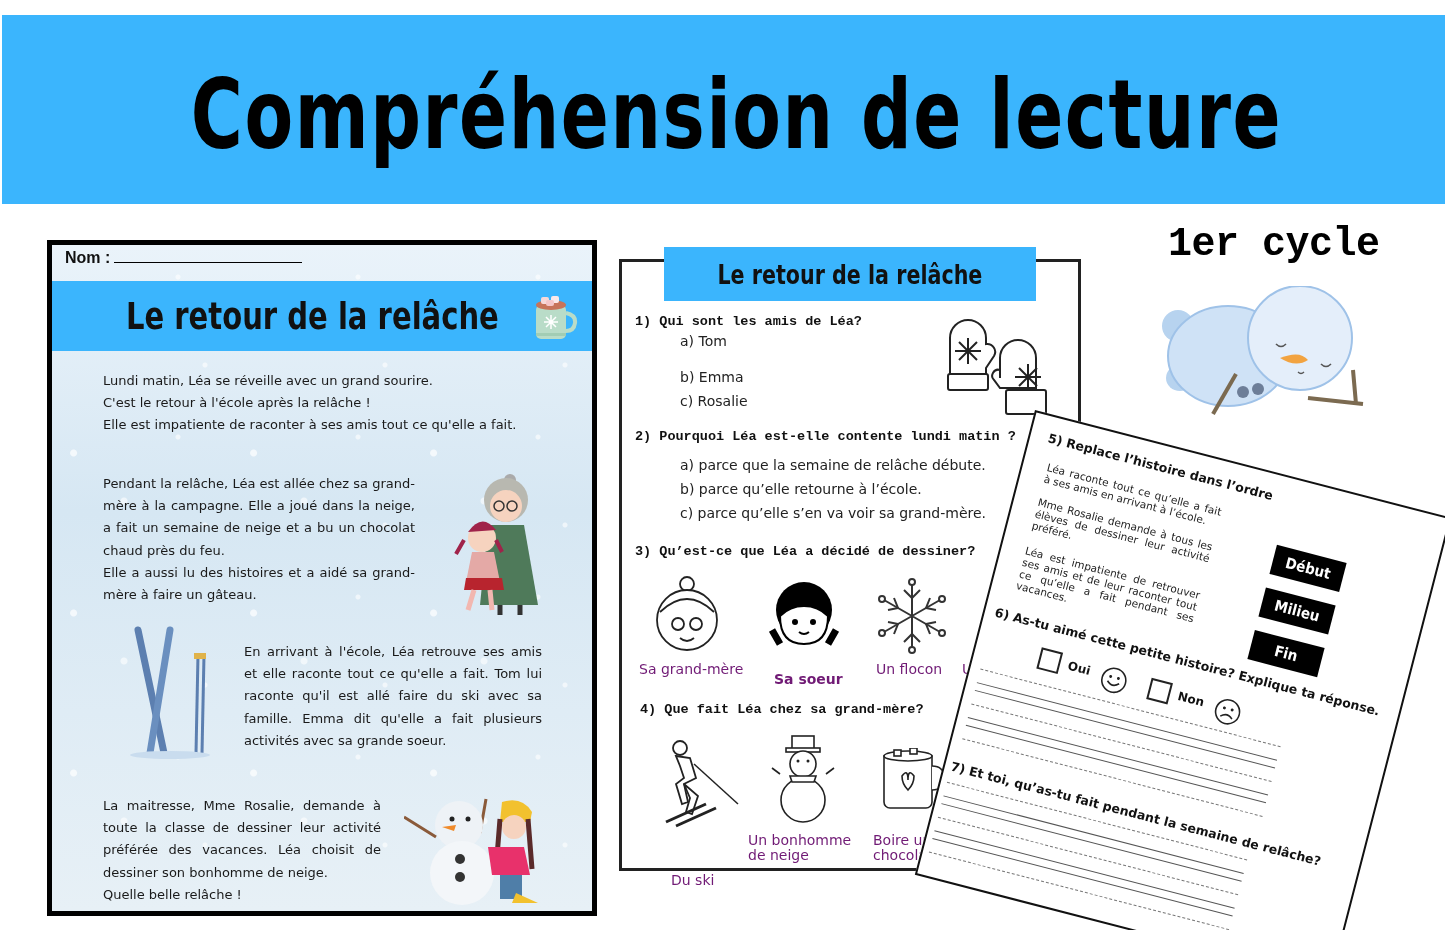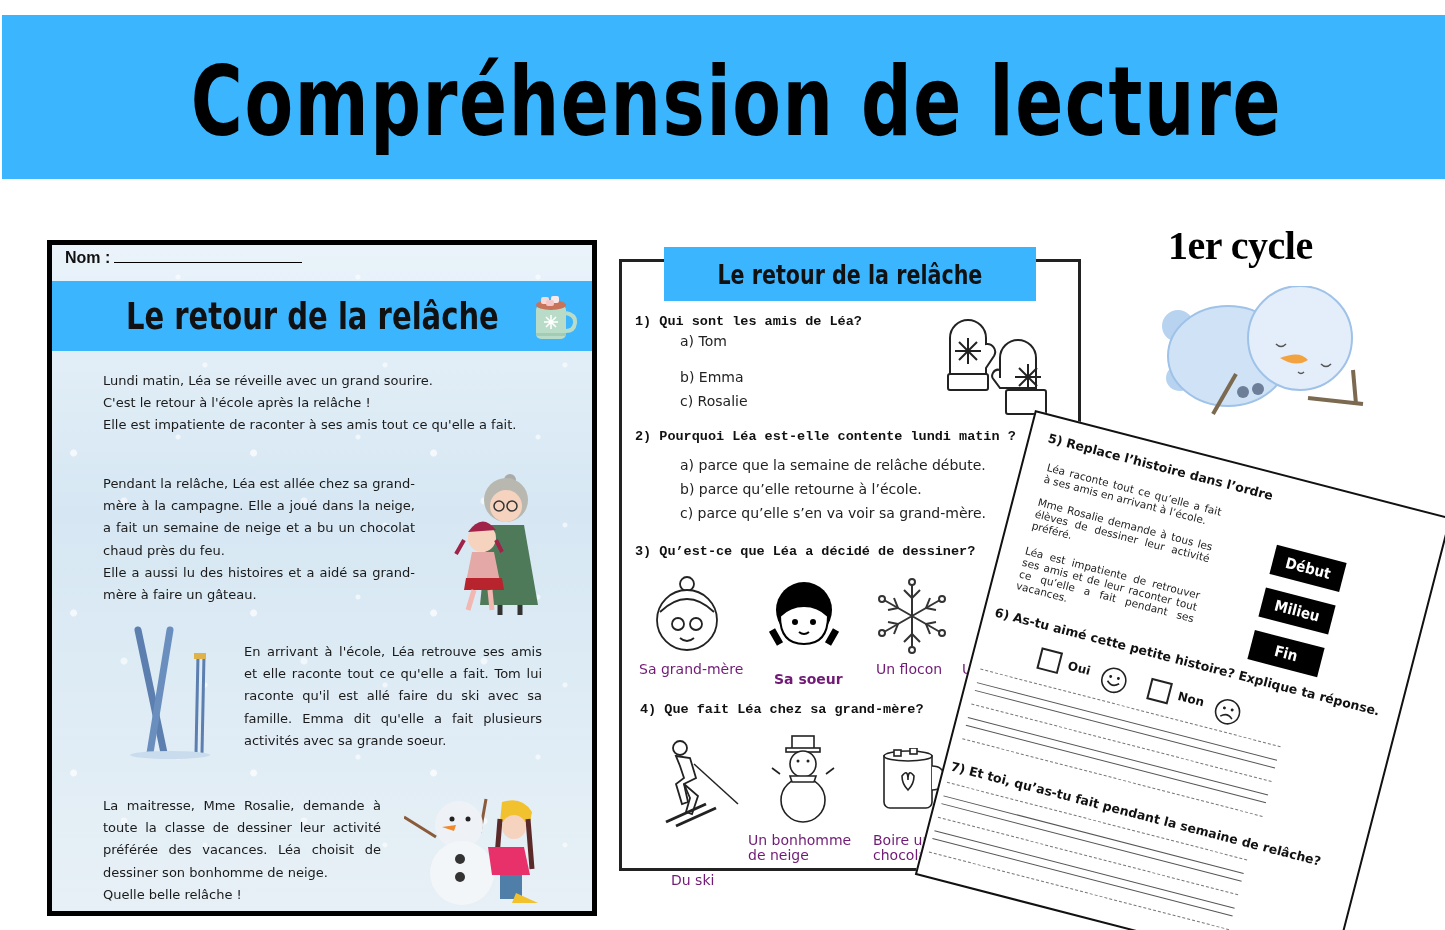--- a/index.html
+++ b/index.html
@@ -1,19 +1,19 @@
 <!DOCTYPE html>
 <html><head>
 <meta charset="utf-8">
 <style>
   * { box-sizing: border-box; margin: 0; padding: 0; }
   html, body { width: 1445px; height: 930px; overflow: hidden; background: #ffffff; }
   body { position: relative; font-family: "Liberation Sans", sans-serif; color: #111; }
 
-  .banner { position: absolute; left: 2px; top: 15px; width: 1443px; height: 164px; background: #3bb5fd; display: flex; align-items: center; justify-content: center; padding-left: 26px; }
+  .banner { position: absolute; left: 2px; top: 15px; width: 1443px; height: 189px; background: #3bb5fd; display: flex; align-items: center; justify-content: center; padding-left: 26px; }
   .banner-title { font-family: "DejaVu Sans Condensed", "DejaVu Sans", sans-serif; font-weight: bold; font-size: 96px; letter-spacing: 2px; color: #000; transform: scaleX(0.82); white-space: nowrap; margin-top: 10px; }
 
   
   .story { position: absolute; left: 47px; top: 240px; width: 550px; height: 676px; border: 5px solid #000; background: linear-gradient(180deg, #eaf3fa 0%, #d6e7f3 40%, #dfecf5 70%, #e7f0f6 100%); overflow: hidden; padding-left: 32px; }
   .story::before { content: ""; position: absolute; inset: 0; background-image: radial-gradient(circle at 12% 30%, rgba(255,255,255,0.7) 0 3px, transparent 4px), radial-gradient(circle at 70% 20%, rgba(255,255,255,0.6) 0 2px, transparent 3px), radial-gradient(circle at 40% 60%, rgba(255,255,255,0.6) 0 3px, transparent 4px), radial-gradient(circle at 85% 75%, rgba(255,255,255,0.6) 0 2px, transparent 3px); background-size: 180px 160px; pointer-events: none; }
   .nom-line { position: absolute; left: 13px; top: 4px; font-weight: bold; font-size: 16px; }
   .nom-blank { display: inline-block; width: 188px; border-bottom: 1.5px solid #000; margin-left: 4px; height: 14px; vertical-align: baseline; }
   .story-titlebar { position: absolute; left: 0; top: 36px; width: 540px; height: 70px; background: #3bb5fd; display: flex; align-items: center; justify-content: center; }
   .story-title { font-family: "DejaVu Sans Condensed", "DejaVu Sans", sans-serif; font-weight: bold; font-size: 38px; transform: scaleX(0.85); white-space: nowrap; margin-left: -20px; }
   .mug { position: absolute; right: 14px; top: 10px; width: 46px; height: 52px; }
@@ -37,21 +37,21 @@
   
   .sheet { position: absolute; left: 950px; top: 430px; width: 430px; height: 480px; background: #fff; border: 2.5px solid #111; transform: rotate(14.5deg); transform-origin: 0 0; left: 1035px; top: 410px; z-index: 5; }
   .sh-q { position: absolute; font-family: "DejaVu Sans", sans-serif; font-weight: bold; font-size: 12.5px; white-space: nowrap; color: #111; }
   .sh-t { position: absolute; font-family: "DejaVu Sans", sans-serif; font-size: 10.5px; line-height: 12px; color: #222; text-align: justify; text-align-last: left; }
   .sh-tag { position: absolute; background: #000; color: #fff; font-family: "DejaVu Sans Condensed", "DejaVu Sans", sans-serif; font-weight: bold; font-size: 15px; width: 72px; height: 30px; display: flex; align-items: center; justify-content: center; }
   .chk { position: absolute; width: 22px; height: 22px; border: 2px solid #222; background: #fff; }
   .sh-lbl { position: absolute; font-family: "DejaVu Sans", sans-serif; font-weight: bold; font-size: 12px; }
   .line-solid { position: absolute; height: 0; border-top: 1.5px solid #555; }
   .line-dash { position: absolute; height: 0; border-top: 1.5px dashed #777; }
 
-  .cycle { position: absolute; left: 1168px; top: 222px; font-family: Liberation Serif, serif; font-weight: bold; font-size: 40px; color: #000; letter-spacing: -0.5px; }
+  .cycle { position: absolute; left: 1168px; top: 222px; font-family: Liberation Mono, monospace; font-weight: bold; font-size: 40px; color: #000; letter-spacing: -0.5px; }
   .snowman-lying { position: absolute; left: 1158px; top: 286px; width: 212px; height: 130px; }
 </style>
 </head>
 <body>
 
 <div class="banner">
   <div class="banner-title">Compréhension de lecture</div>
 </div>
 
 <div class="cycle">1er cycle</div>

